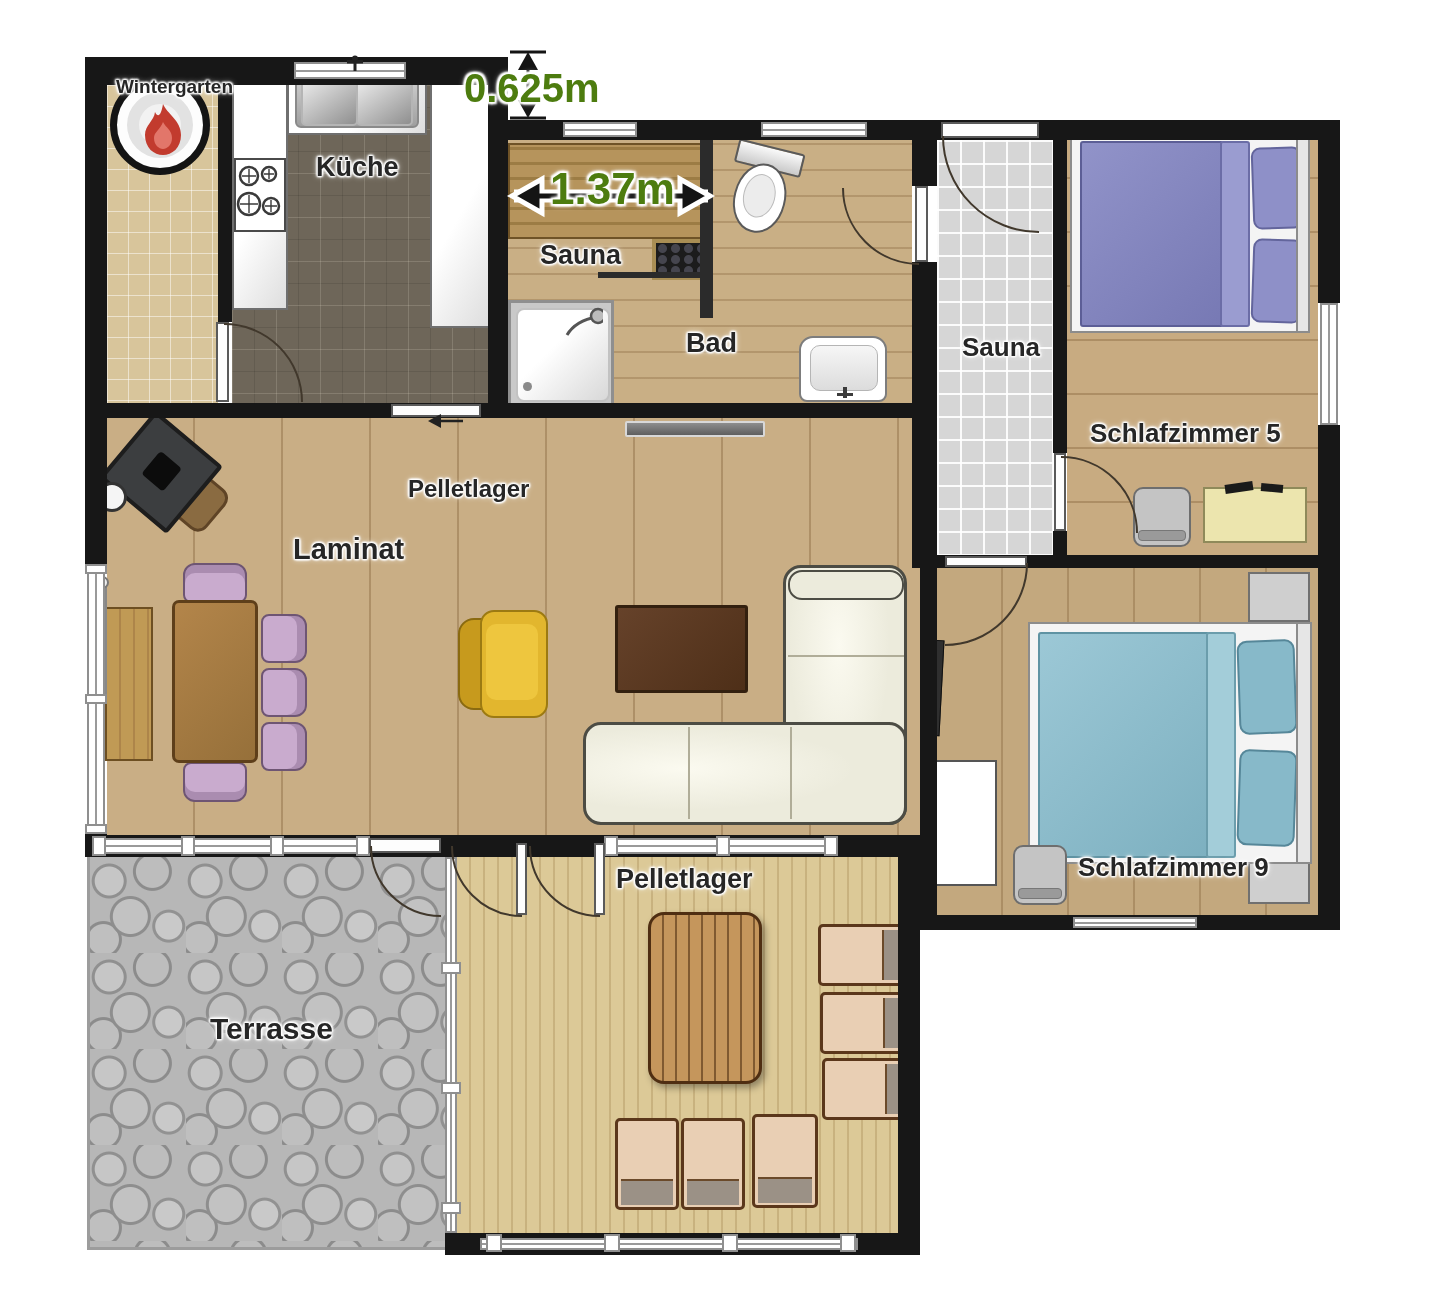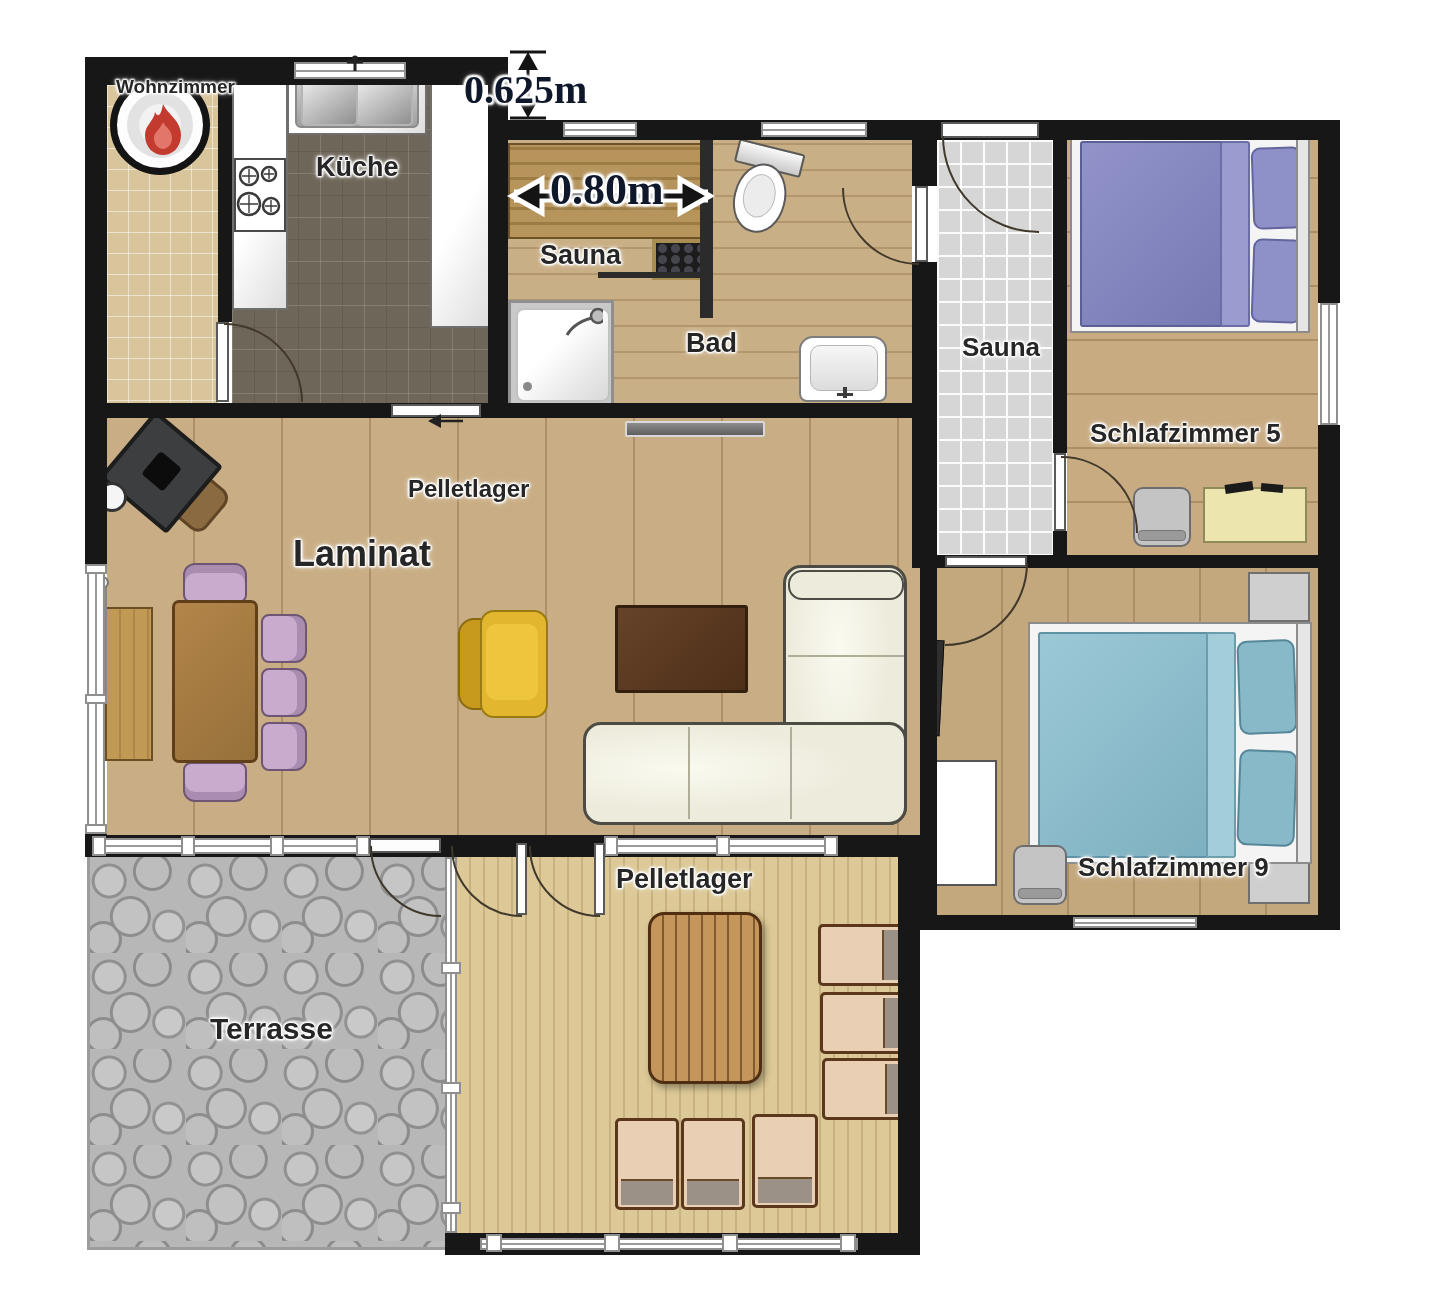--- a/index.html
+++ b/index.html
@@ -47,23 +47,23 @@
   .win-h{background-image:linear-gradient(#9a9a9a,#9a9a9a);background-size:100% 2px;
          background-position:center;background-repeat:no-repeat;}
   .win-v{background-image:linear-gradient(90deg,#9a9a9a,#9a9a9a);background-size:2px 100%;
          background-position:center;background-repeat:no-repeat;}
   .post{position:absolute;background:#fff;border:2px solid #8f8f8f;z-index:41;box-sizing:border-box;}
   .leaf{position:absolute;background:#fdfdfd;border:2px solid #5a5a5a;z-index:42;box-sizing:border-box;}
   
   .rlabel{position:absolute;z-index:60;color:#262626;font-weight:600;white-space:nowrap;
      text-shadow:0 0 3px #fff,0 0 3px #fff,0 0 6px #fff,1px 1px 2px #fff,-1px -1px 2px #fff,
                  1px -1px 2px #fff,-1px 1px 2px #fff;}
-  .dimlabel{position:absolute;z-index:61;color:#0f172a;font-weight:700;white-space:nowrap;
+  .dimlabel{position:absolute;z-index:61;color:#4d7c0f;font-weight:700;white-space:nowrap;
      text-shadow:0 0 4px #fff,0 0 4px #fff,0 0 7px #fff,2px 2px 2px #fff,-2px -2px 2px #fff,
-                 2px -2px 2px #fff,-2px 2px 2px #fff;font-family:Liberation Serif, serif;}
+                 2px -2px 2px #fff,-2px 2px 2px #fff;}
   
   .furn{position:absolute;z-index:10;box-sizing:border-box;}
   .counter{background:linear-gradient(120deg,#ffffff 55%,#dedede);border:2px solid #6f6f6f;}
   .gchair{background:#c4c4c4;border:2px solid #6e6e6e;border-radius:10px;}
   .gchair .seatline{position:absolute;left:6%;right:6%;bottom:4px;height:9px;background:#9a9a9a;
      border-radius:4px;border:1px solid #777;}
   .pchair{background:#c9abce;border:2px solid #6e5573;border-radius:9px;}
   .wchair{background:#e9cfb4;border:3px solid #5b371b;border-radius:5px;}
   .wchair .backR{position:absolute;right:2px;top:3px;bottom:3px;width:22px;background:#9b9186;border-left:2px solid #6b4a2a;}
   .wchair .backB{position:absolute;left:3px;right:3px;bottom:2px;height:24px;background:#9b9186;border-top:2px solid #6b4a2a;}
@@ -330,27 +330,27 @@
     </g>
 
     <g>
       <line x1="514" y1="196" x2="708" y2="196" stroke="#ffffff" stroke-width="13"></line>
       <polygon points="512,196 542,179 542,213" fill="#141414" stroke="#ffffff" stroke-width="5"></polygon>
       <polygon points="710,196 680,179 680,213" fill="#141414" stroke="#ffffff" stroke-width="5"></polygon>
       <line x1="536" y1="196" x2="686" y2="196" stroke="#141414" stroke-width="5"></line>
     </g>
   </svg>
 
-  <div class="rlabel" style="left:116px;top:76px;font-size:19px;">Wohnzimmer</div>
+  <div class="rlabel" style="left:116px;top:76px;font-size:19px;">Wintergarten</div>
   <div class="rlabel" style="left:316px;top:152px;font-size:27px;">Küche</div>
   <div class="rlabel" style="left:540px;top:240px;font-size:27px;">Sauna</div>
   <div class="rlabel" style="left:686px;top:328px;font-size:27px;">Bad</div>
   <div class="rlabel" style="left:962px;top:332px;font-size:26px;">Sauna</div>
   <div class="rlabel" style="left:1090px;top:418px;font-size:26px;">Schlafzimmer 5</div>
   <div class="rlabel" style="left:1078px;top:852px;font-size:26px;">Schlafzimmer 9</div>
   <div class="rlabel" style="left:408px;top:475px;font-size:24px;">Pelletlager</div>
-  <div class="rlabel" style="left:293px;top:533px;font-size:36px;">Laminat</div>
+  <div class="rlabel" style="left:293px;top:533px;font-size:29px;">Laminat</div>
   <div class="rlabel" style="left:616px;top:864px;font-size:27px;">Pelletlager</div>
   <div class="rlabel" style="left:210px;top:1012px;font-size:30px;">Terrasse</div>
   <div class="dimlabel" style="left:464px;top:66px;font-size:40px;font-weight:600;">0.625m</div>
-  <div class="dimlabel" style="left:550px;top:164px;font-size:44px;">0.80m</div>
+  <div class="dimlabel" style="left:550px;top:164px;font-size:44px;">1.37m</div>
 
 </div>
 
 </body></html>

